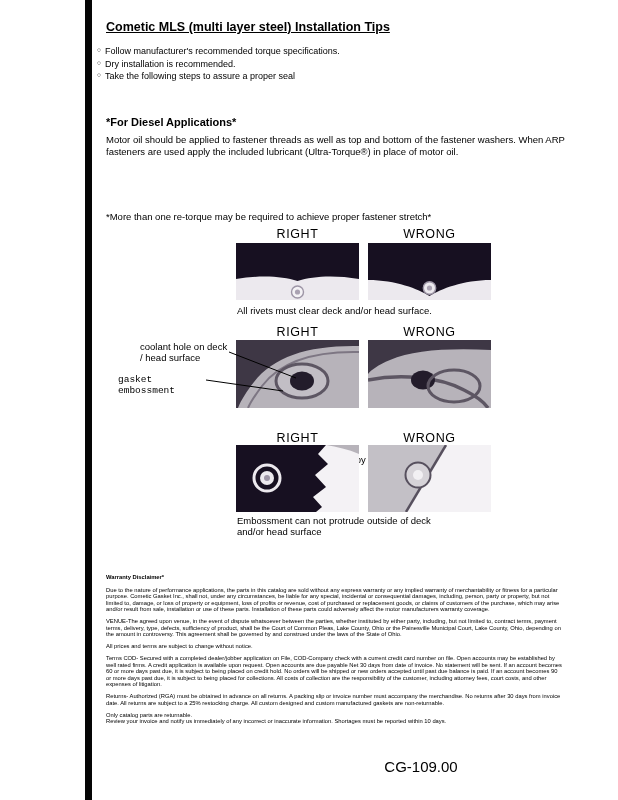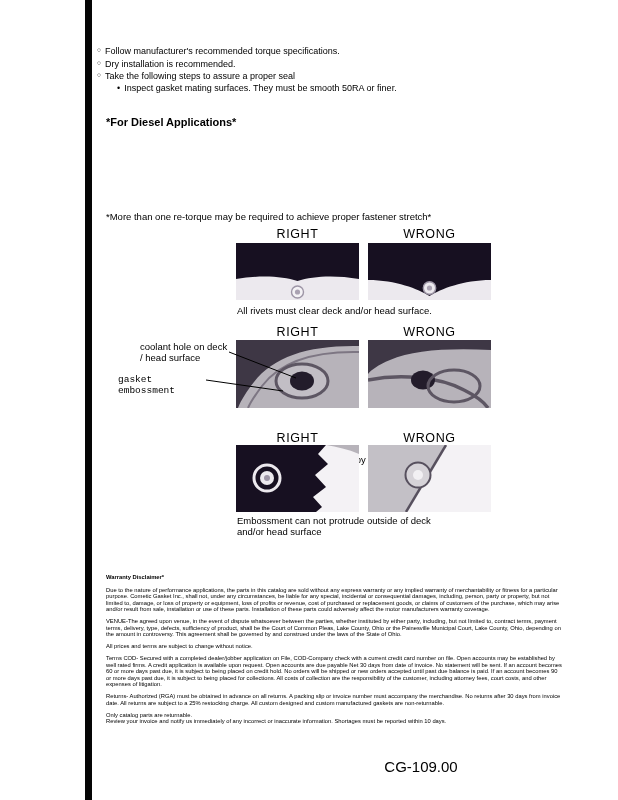--- a/index.html
+++ b/index.html
@@ -43,29 +43,30 @@
   .legal p.tight { margin-bottom:0; }
 
   .footer { position:absolute; left:356px; top:758px; width:130px; text-align:center; font-size:15px; }
 </style>
 </head>
 <body>
 
 <div class="page">
   <div class="spine"></div>
 
+  <div class="title">Cometic MLS (multi layer steel) Installation Tips</div>
 
   <div class="tips">
     <div class="tip"><span class="o-marker">○</span><span>Follow manufacturer's recommended torque specifications.</span></div>
     <div class="tip"><span class="o-marker">○</span><span>Dry installation is recommended.</span></div>
     <div class="tip"><span class="o-marker">○</span><span>Take the following steps to assure a proper seal</span></div>
-    <div class="tip sub"><span class="dot-marker">•</span><span>Inspect gasket mating surfaces.  They must be smooth 50RA or finer.</span></div>
   </div>
 
   <div class="diesel-heading">*For Diesel Applications*</div>
+  <div class="para p1">Motor oil should be applied to fastener threads as well as top and bottom of the fastener washers. When ARP fasteners are used apply the included lubricant (Ultra-Torque®) in place of motor oil.</div>
   <div class="note">*More than one re-torque may be required to achieve proper fastener stretch*</div>
 
   <div>
 
     <div class="fig-label" style="left:236px; top:227px;">RIGHT</div>
     <div class="fig-label" style="left:368px; top:227px;">WRONG</div>
 
     <div class="fig" style="left:236px; top:243px;">
       <svg width="123" height="57" viewBox="0 0 123 57">
         <rect width="123" height="57" fill="#171021"></rect>

